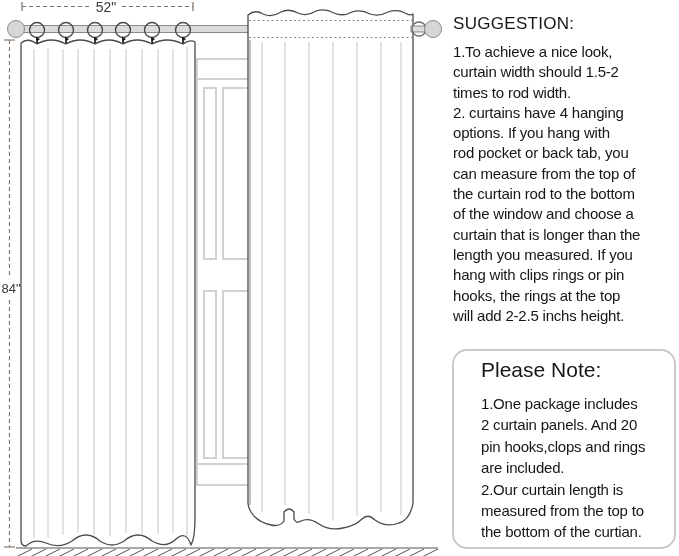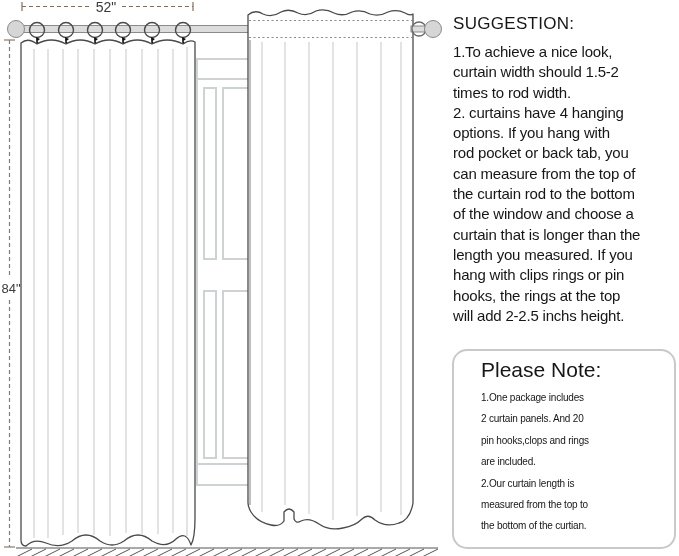--- a/index.html
+++ b/index.html
@@ -18,22 +18,22 @@
     font-size:15px;line-height:20.3px;letter-spacing:-0.2px;
     white-space:pre-line;color:#161616;
   }
   .note-box{
     position:absolute;left:452px;top:349px;width:224px;height:200px;
     border:2px solid #c9c9c9;border-radius:15px;box-sizing:border-box;
     padding:7px 4px 0 27px;background:#ffffff;
   }
   .note-title{font-size:21px;color:#161616;}
   .note-body{
-    font-size:10px;line-height:21.4px;letter-spacing:-0.2px;
-    white-space:pre-line;color:#161616;margin-top:5px;
+    font-size:15px;line-height:21.4px;letter-spacing:-0.2px;
+    white-space:pre-line;color:#161616;margin-top:11px;
   }
 </style>
 </head>
 <body>
 
 <div class="diagram-wrap">
 <svg width="452" height="556" viewBox="0 0 452 556" xmlns="http://www.w3.org/2000/svg">
 
   <g fill="none" stroke="#cfd2d4" stroke-width="2">
     <rect x="197" y="59" width="136" height="426"></rect>

